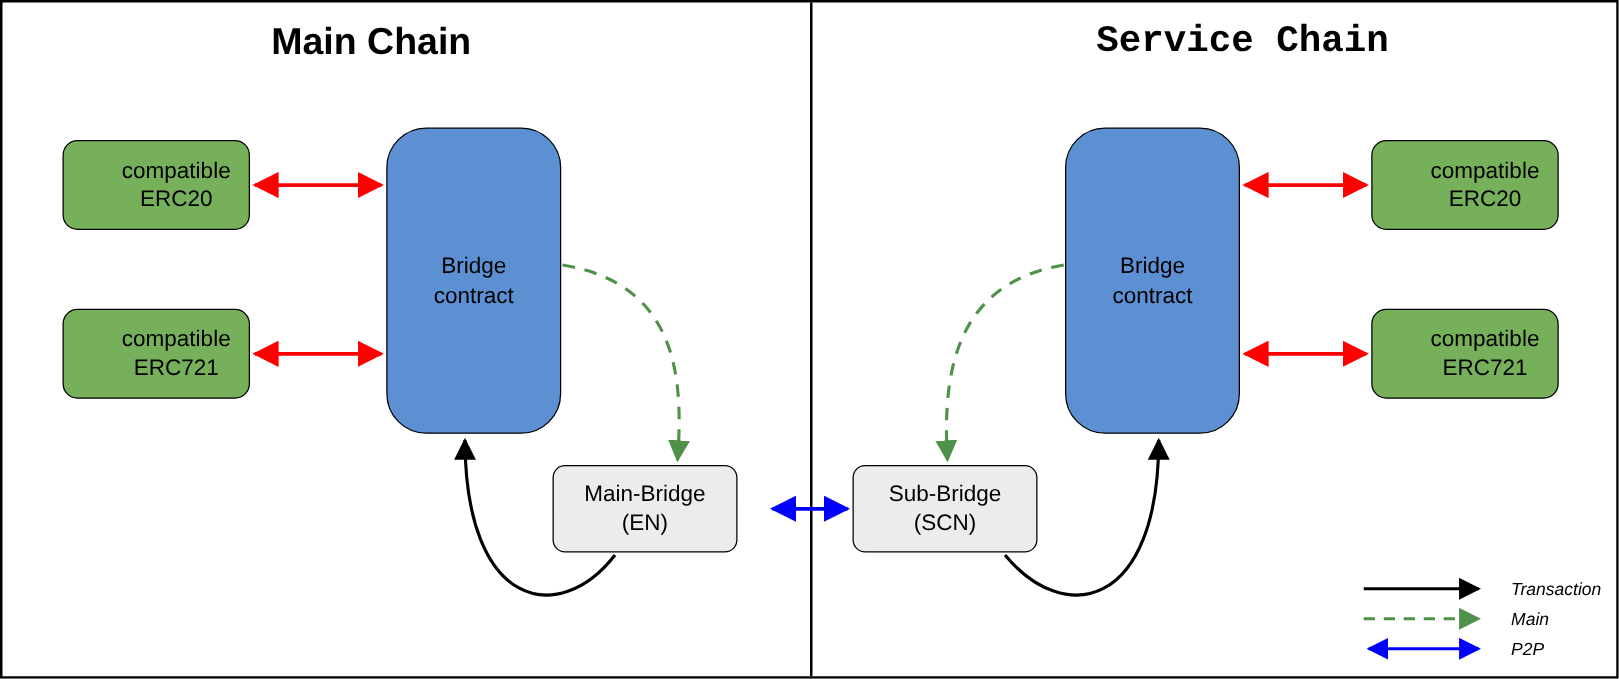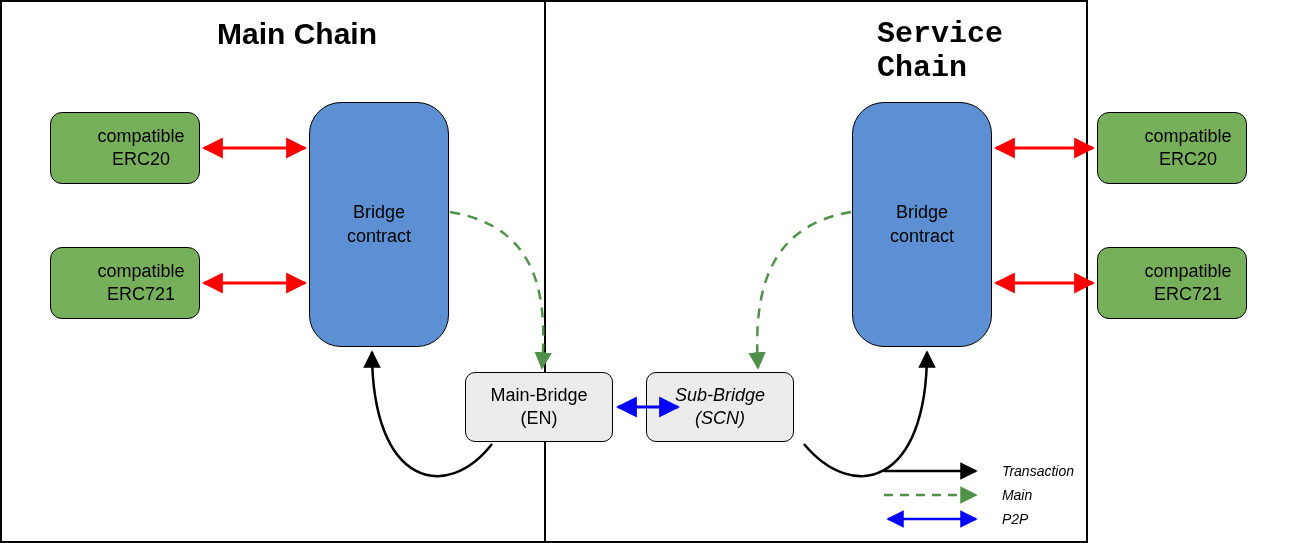--- a/index.html
+++ b/index.html
@@ -4,21 +4,21 @@
 <style>
   * { box-sizing: border-box; }
   body {
     margin: 0;
     padding: 0;
     font-family: Arial, Helvetica, sans-serif;
     background: #fff;
   }
   .canvas {
     position: relative;
-    width: 1088px;
+    width: 1295px;
     height: 543px;
     border: 2px solid #000;
   }
   .divider {
     position: absolute;
     left: 50%;
     top: 0;
     bottom: 0;
     width: 2px;
     background: #000;
@@ -72,24 +72,24 @@
 
   <div class="title" style="left:215px; top:15px;">Main Chain</div>
   <div class="title" style="left:875px; top:15px;font-family:Liberation Mono, monospace;">Service Chain</div>
 
   <div class="node green" style="left:48px; top:110px; width:150px; height:72px; white-space:pre-line;">compatible
 ERC20</div>
   <div class="node green" style="left:48px; top:245px; width:150px; height:72px; white-space:pre-line;">compatible
 ERC721</div>
   <div class="node blue" style="left:307px; top:100px; width:140px; height:245px; white-space:pre-line;">Bridge
 contract</div>
-  <div class="node grey" style="left:463px; top:370px; width:148px; height:70px; white-space:pre-line;">Main-Bridge
+  <div class="node grey" style="left:440px; top:370px; width:148px; height:70px; white-space:pre-line;">Main-Bridge
 (EN)</div>
 
-  <div class="node grey" style="left:644px; top:370px; width:148px; height:70px; white-space:pre-line;font-style:italic;">Sub-Bridge
+  <div class="node grey" style="left:680px; top:370px; width:148px; height:70px; white-space:pre-line;">Sub-Bridge
 (SCN)</div>
   <div class="node blue" style="left:850px; top:100px; width:140px; height:245px; white-space:pre-line;">Bridge
 contract</div>
   <div class="node green" style="left:1095px; top:110px; width:150px; height:72px; white-space:pre-line;">compatible
 ERC20</div>
   <div class="node green" style="left:1095px; top:245px; width:150px; height:72px; white-space:pre-line;">compatible
 ERC721</div>
 
   <svg class="overlay">
     <defs>

